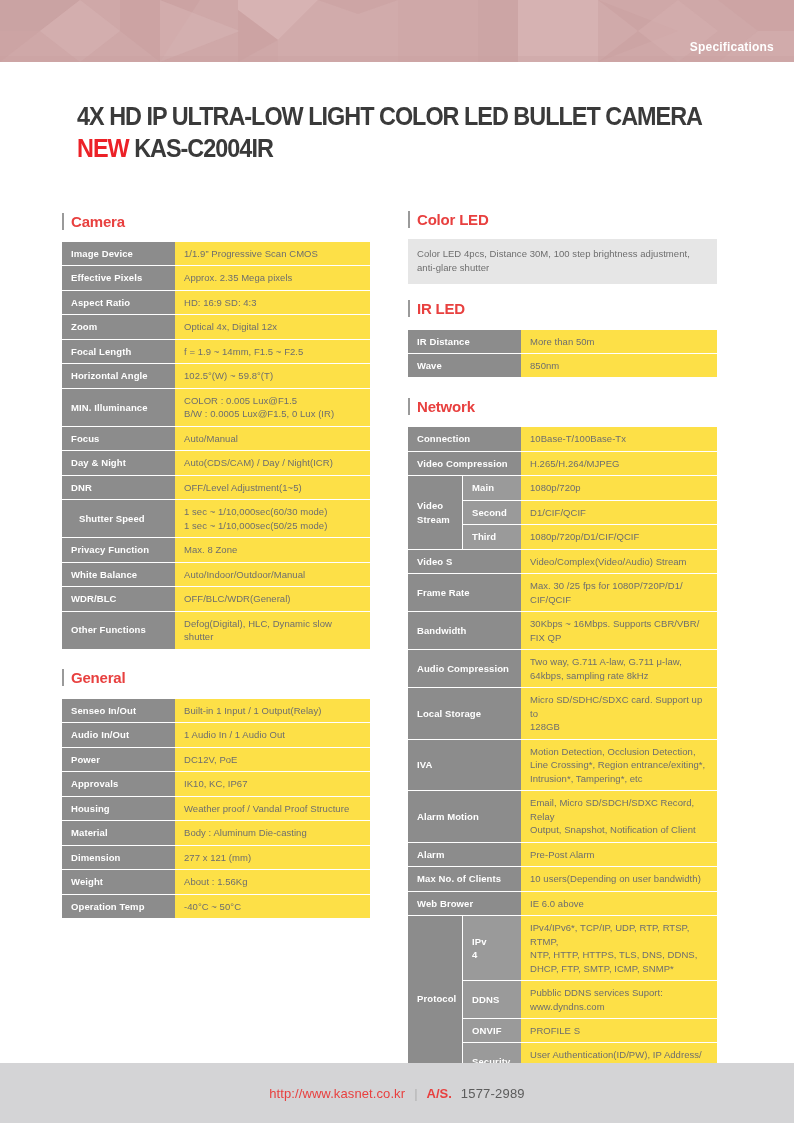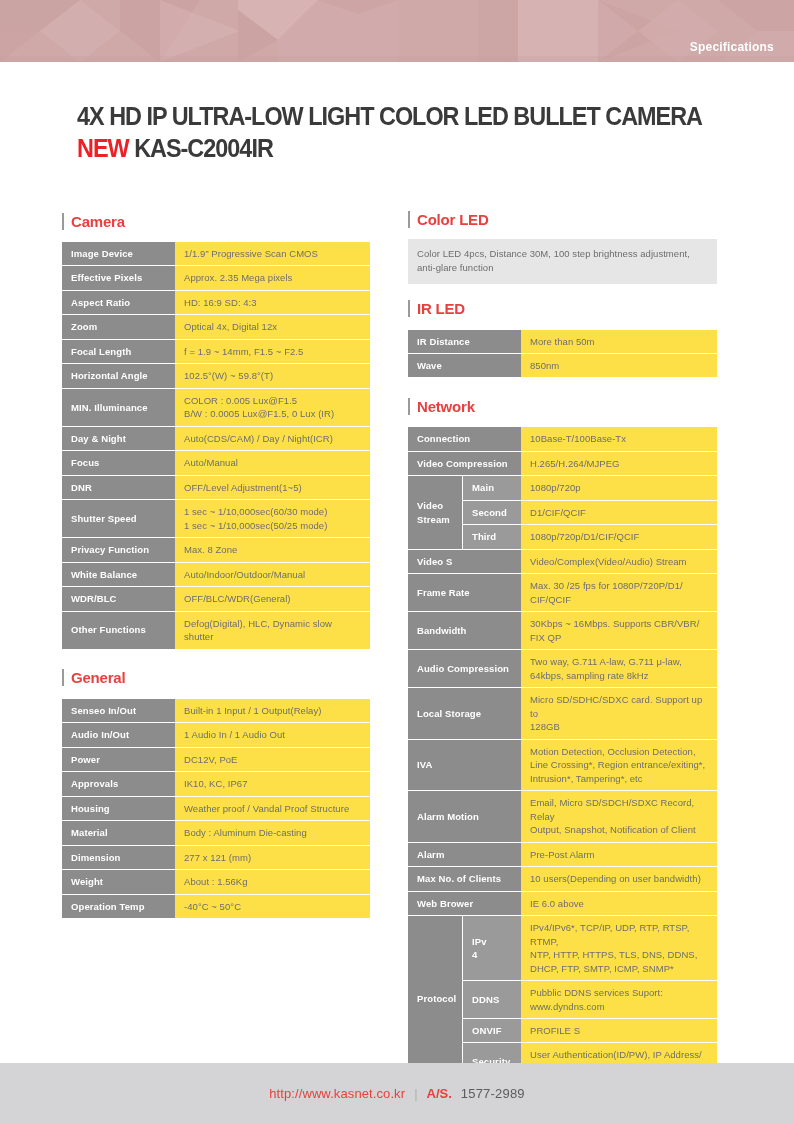--- a/index.html
+++ b/index.html
@@ -194,45 +194,45 @@
           <td class="k">
             <span style="display: block;">MIN. Illuminance</span>
           </td>
           <td class="v">
             <span class="ln">COLOR : 0.005 Lux@F1.5</span>
             <span class="ln">B/W : 0.0005 Lux@F1.5, 0 Lux (IR)</span>
           </td>
         </tr>
         <tr>
           <td class="k">
+            <span style="display: block;">Focus</span>
+          </td>
+          <td class="v">
+            <span class="ln">Auto/Manual</span>
+          </td>
+        </tr>
+        <tr>
+          <td class="k">
             <span style="display: block;">Day &amp; Night</span>
           </td>
           <td class="v">
             <span class="ln">Auto(CDS/CAM) / Day / Night(ICR)</span>
           </td>
         </tr>
         <tr>
           <td class="k">
-            <span style="display: block;">Focus</span>
-          </td>
-          <td class="v">
-            <span class="ln">Auto/Manual</span>
-          </td>
-        </tr>
-        <tr>
-          <td class="k">
             <span style="display: block;">DNR</span>
           </td>
           <td class="v">
             <span class="ln">OFF/Level Adjustment(1~5)</span>
           </td>
         </tr>
         <tr>
           <td class="k">
-            <span style="display: block;">Shutter Speed</span>
+            <span style="display: block; margin-left: 8px;">Shutter Speed</span>
           </td>
           <td class="v">
             <span class="ln">1 sec ~ 1/10,000sec(60/30 mode)</span>
             <span class="ln">1 sec ~ 1/10,000sec(50/25 mode)</span>
           </td>
         </tr>
         <tr>
           <td class="k">
             <span style="display: block;">Privacy Function</span>
           </td>
@@ -357,21 +357,21 @@
 </div>
 
 <div class="col-right">
 
   <div class="sec-head">
     <span class="sec-bar"></span>
     <span class="sec-title">Color LED</span>
   </div>
   <div class="noteblock">
       <span class="ln">Color LED 4pcs, Distance 30M, 100 step brightness adjustment,</span>
-      <span class="ln">anti-glare function</span>
+      <span class="ln">anti-glare shutter</span>
     </div>
 
   <div class="sec-gap-sm"></div>
 
   <div class="sec-head">
     <span class="sec-bar"></span>
     <span class="sec-title">IR LED</span>
   </div>
   <table class="spec">
     <colgroup>

